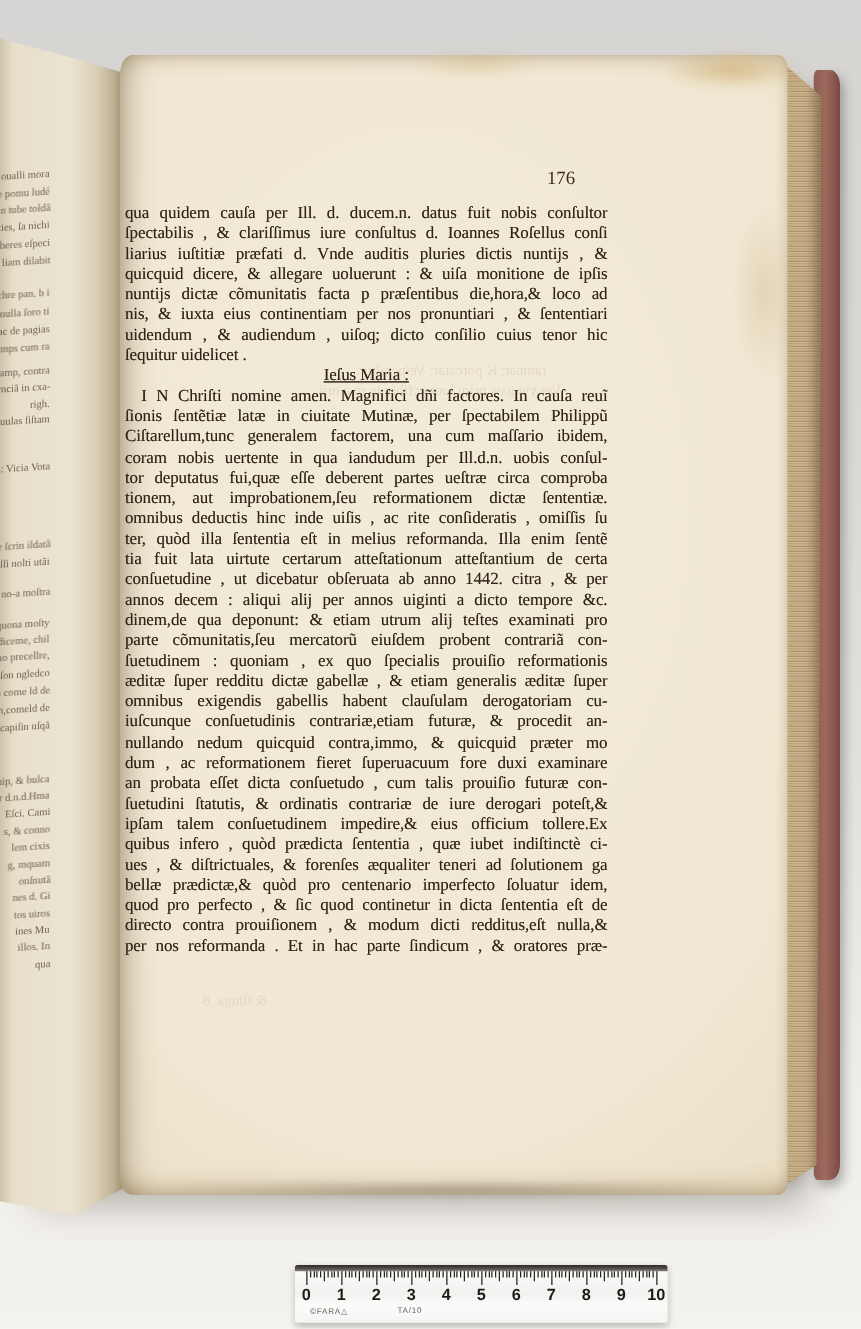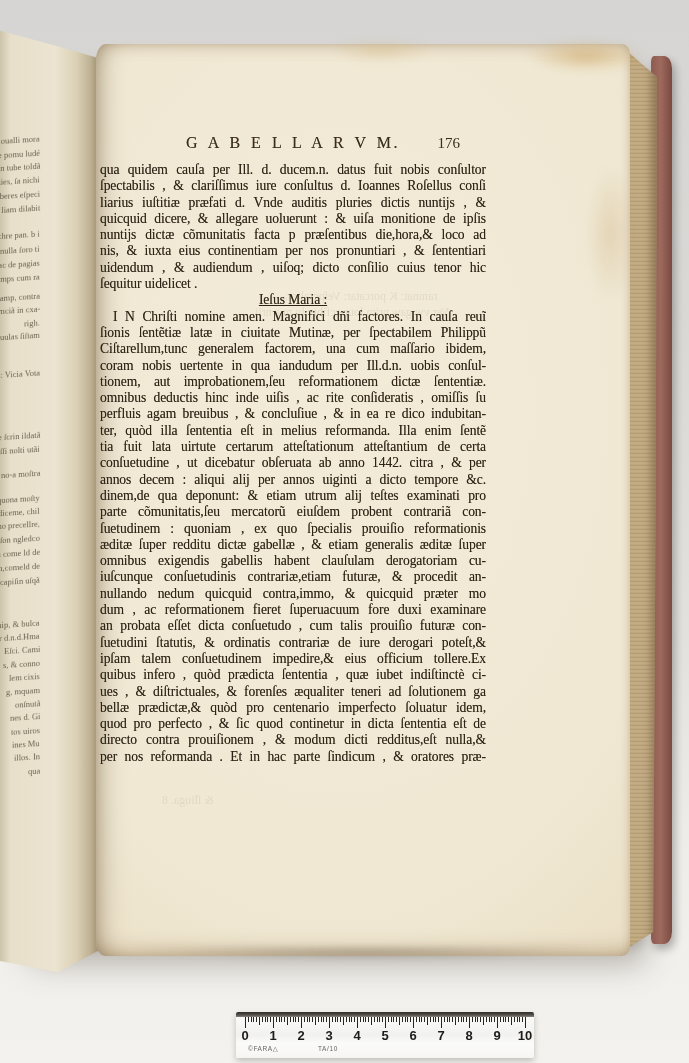--- a/index.html
+++ b/index.html
@@ -87,40 +87,39 @@
   <div class="cover"></div>
   <div class="fore-edge"></div>
   <div class="verso"></div>
 
   <div class="recto">
     <div class="stain s1"></div>
     <div class="stain s2"></div>
     <div class="stain s3"></div>
     <div class="content">
       <div class="head-row">
-        <span class="running-head">G A B E L L A R V M.</span>
         <span class="folio">176</span>
       </div>
       <div id="body-lines">
           <div class="ln">qua quidem cauſa per Ill. d. ducem.n. datus fuit nobis conſultor</div>
           <div class="ln">ſpectabilis , &amp; clariſſimus iure conſultus d. Ioannes Roſellus conſi</div>
           <div class="ln">liarius iuſtitiæ præfati d. Vnde auditis pluries dictis nuntijs , &amp;</div>
           <div class="ln">quicquid dicere, &amp; allegare uoluerunt : &amp; uiſa monitione de ipſis</div>
           <div class="ln">nuntijs dictæ cõmunitatis facta p præſentibus die,hora,&amp; loco ad</div>
           <div class="ln">nis, &amp; iuxta eius continentiam per nos pronuntiari , &amp; ſententiari</div>
           <div class="ln">uidendum , &amp; audiendum , uiſoq; dicto conſilio cuius tenor hic</div>
           <div class="ln left">ſequitur uidelicet .</div>
           <div class="ln center">Ieſus Maria :</div>
           <div class="ln indent">I N Chriſti nomine amen. Magnifici dñi factores. In cauſa reuĩ</div>
           <div class="ln">ſionis ſentẽtiæ latæ in ciuitate Mutinæ, per ſpectabilem Philippũ</div>
           <div class="ln">Ciſtarellum,tunc generalem factorem, una cum maſſario ibidem,</div>
           <div class="ln">coram nobis uertente in qua iandudum per Ill.d.n. uobis conſul-</div>
+          <div class="ln">tor deputatus fui,quæ eſſe deberent partes ueſtræ circa comproba</div>
           <div class="ln">tionem, aut improbationem,ſeu reformationem dictæ ſententiæ.</div>
           <div class="ln">omnibus deductis hinc inde uiſis , ac rite conſideratis , omiſſis ſu</div>
-          <div class="ln">perfluis agam breuibus , &amp; concluſiue , &amp; in ea re dico indubitan-</div>
           <div class="ln">ter, quòd illa ſententia eſt in melius reformanda. Illa enim ſentẽ</div>
           <div class="ln">tia fuit lata uirtute certarum atteſtationum atteſtantium de certa</div>
           <div class="ln">conſuetudine , ut dicebatur obſeruata ab anno 1442. citra , &amp; per</div>
           <div class="ln">annos decem : aliqui alij per annos uiginti a dicto tempore &amp;c.</div>
           <div class="ln">dinem,de qua deponunt: &amp; etiam utrum alij teſtes examinati pro</div>
           <div class="ln">parte cõmunitatis,ſeu mercatorũ eiuſdem probent contrariã con-</div>
           <div class="ln">ſuetudinem : quoniam , ex quo ſpecialis prouiſio reformationis</div>
           <div class="ln">æditæ ſuper redditu dictæ gabellæ , &amp; etiam generalis æditæ ſuper</div>
           <div class="ln">omnibus exigendis gabellis habent clauſulam derogatoriam cu-</div>
           <div class="ln">iuſcunque conſuetudinis contrariæ,etiam futuræ, &amp; procedit an-</div>

